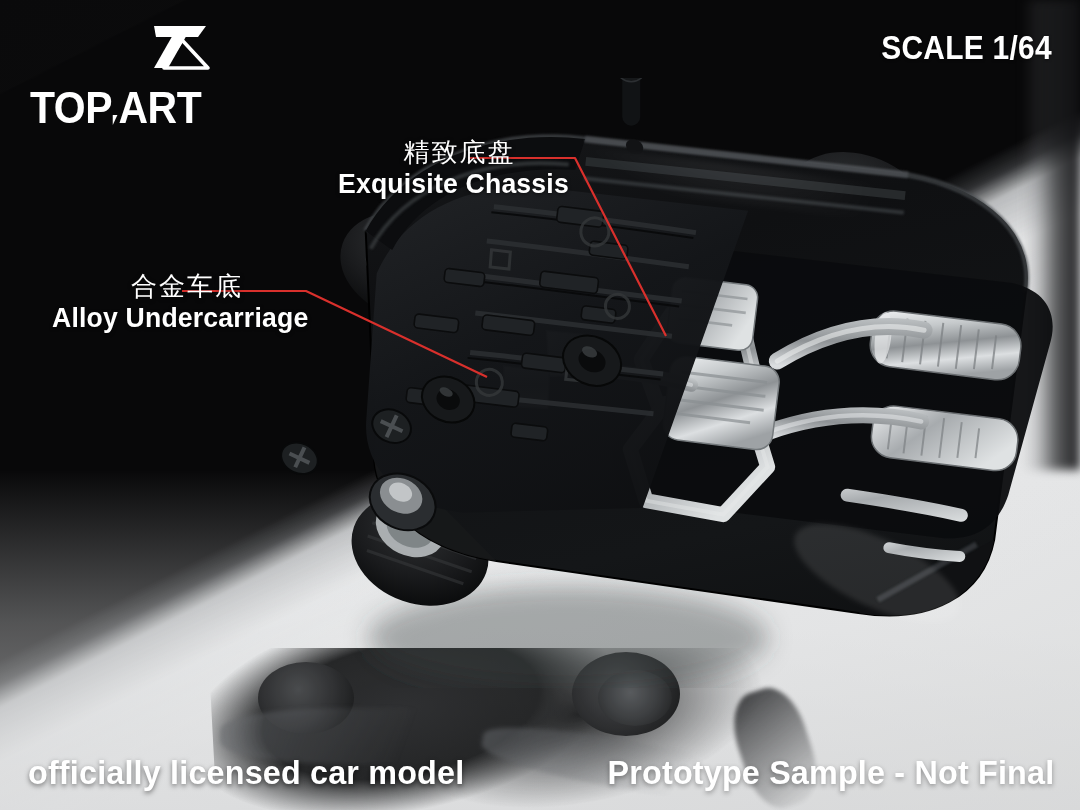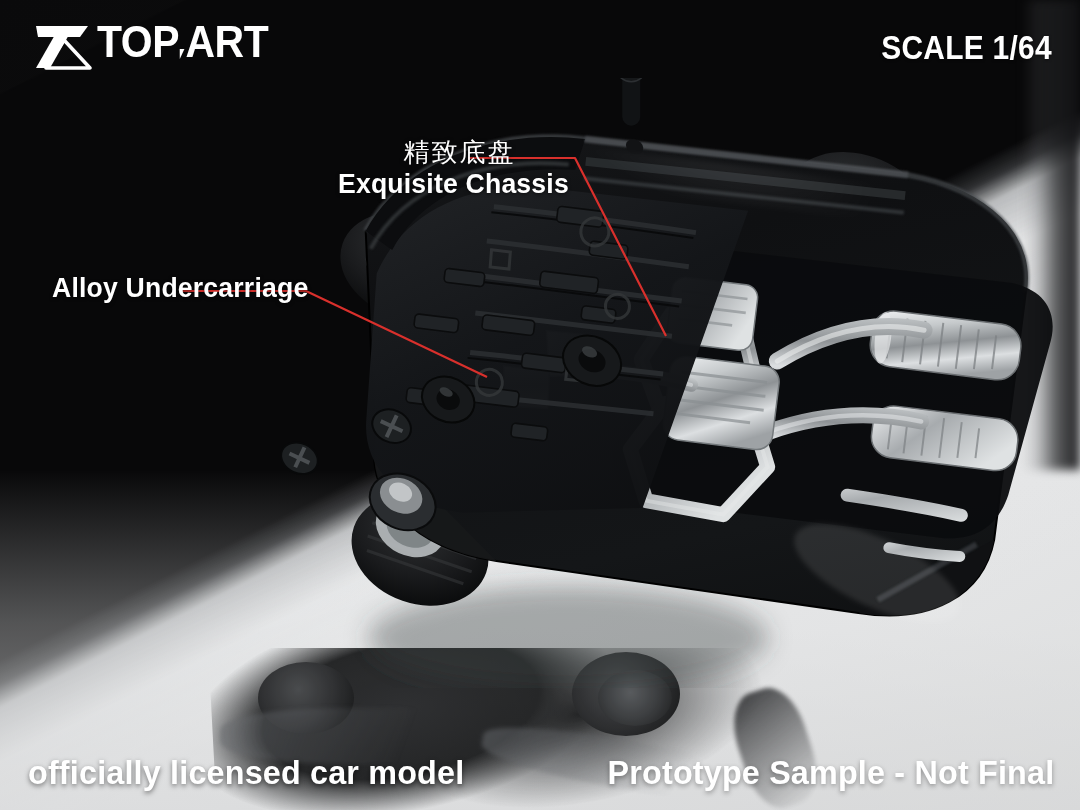--- a/index.html
+++ b/index.html
@@ -122,21 +122,21 @@
     position:absolute;
     background:linear-gradient(110deg, rgba(90,93,97,.55), rgba(30,31,33,0) 62%);
     filter:blur(2px);
     border-radius:40%;
   }
 
   
   .logo-block {
     position:absolute;
     left:30px; top:20px;
-    display:flex; align-items:flex-start; gap:1px;
+    display:flex; align-items:flex-end; gap:12px;flex-direction:column;
   }
   .logo-mark { width:66px; height:54px; display:block; }
   .logo-word {
     color:#fff;
     font-family:"Liberation Sans Narrow","Liberation Sans", sans-serif;
     font-weight:bold;
     font-size:44px;
     letter-spacing:-.5px;
     line-height:1;
     transform:scaleX(.93);
@@ -498,19 +498,20 @@
   </div>
 
   <div class="scale-text">SCALE 1/64</div>
 
   <div class="callout" id="callout-chassis">
     <div class="cn">精致底盘</div>
     <div class="en">Exquisite Chassis</div>
   </div>
 
   <div class="callout" id="callout-undercarriage">
+    <div class="cn">合金车底</div>
     <div class="en">Alloy Undercarriage</div>
   </div>
 
   <div class="footer-left">officially licensed car model</div>
   <div class="footer-right">Prototype Sample - Not Final</div>
 
 </div>
 
 </body></html>

